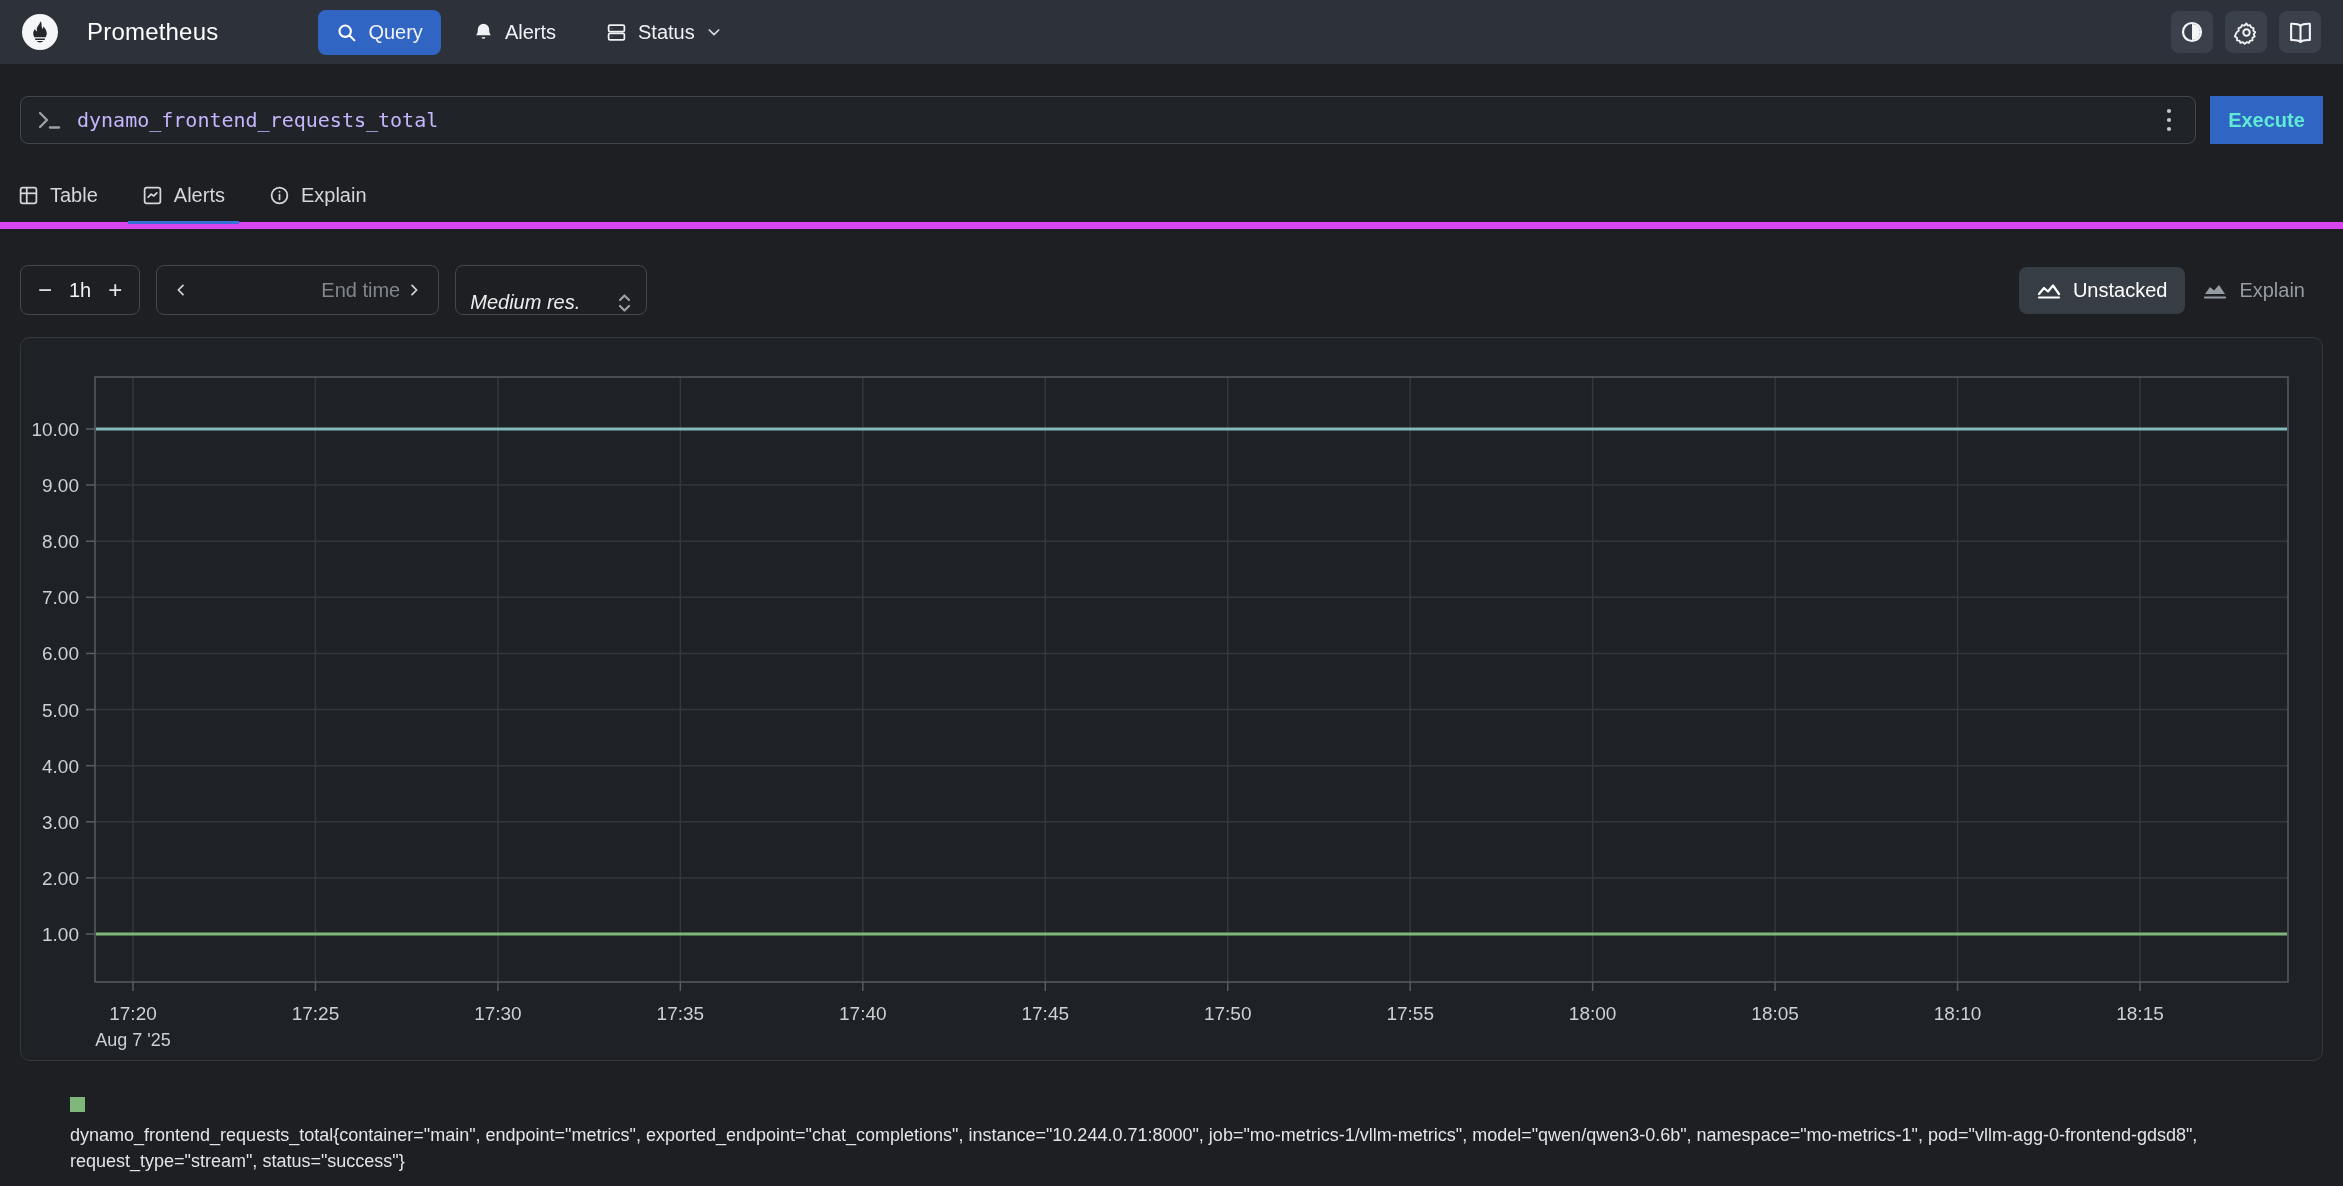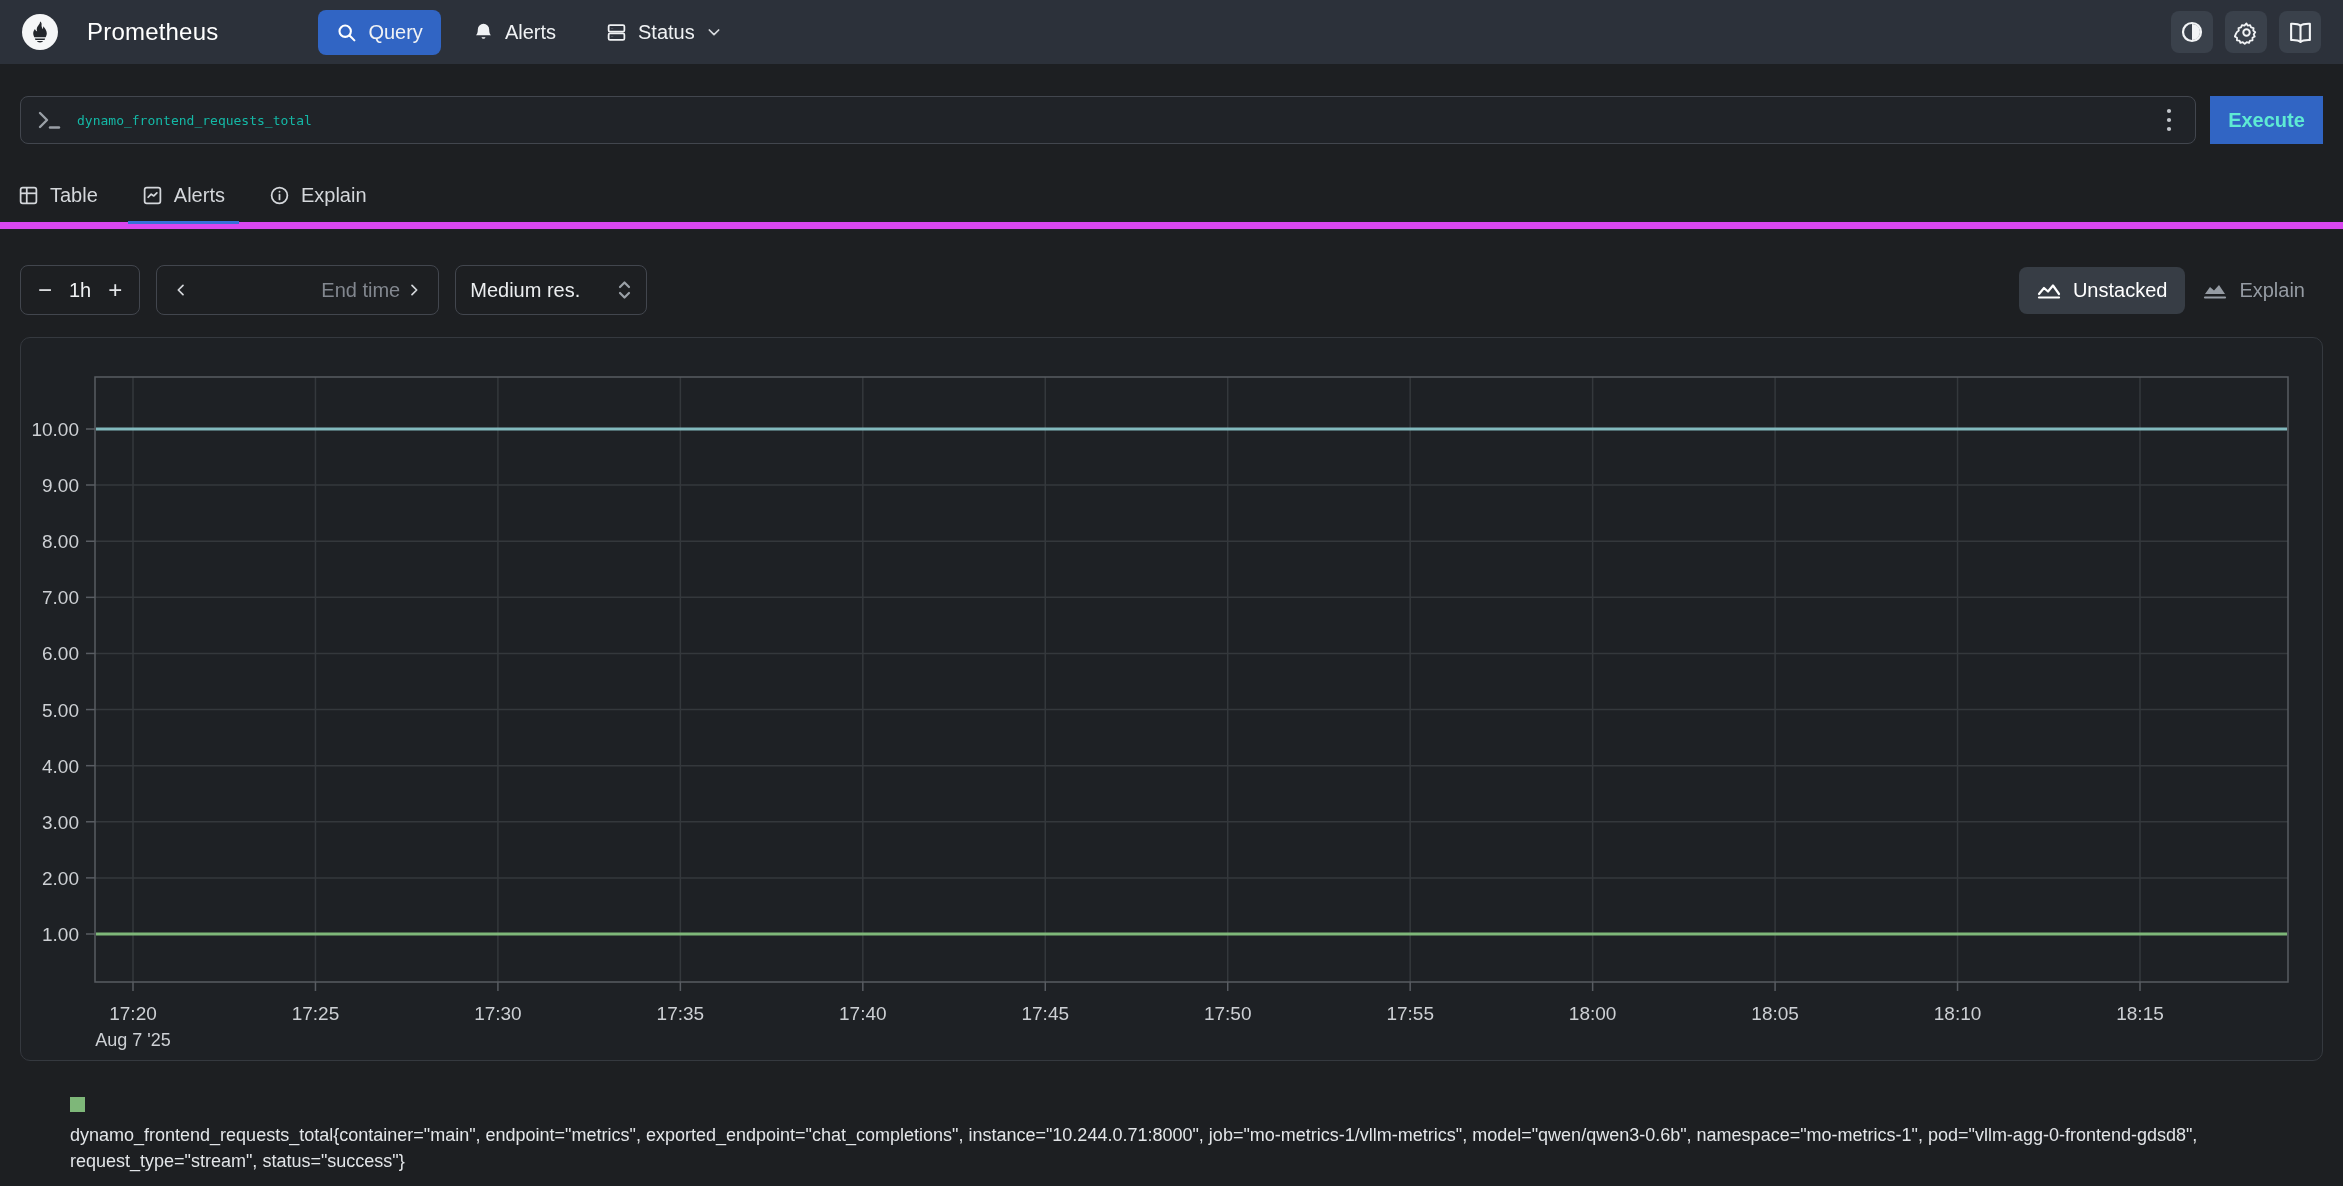--- a/index.html
+++ b/index.html
@@ -36,21 +36,21 @@
   }
 
   
   .query-row { display:flex; gap:14px; margin:32px 20px 0 20px; }
   .query-input {
     flex:1; height:48px; border:1px solid #42464e; border-radius:8px;
     background:#202328; display:flex; align-items:center; padding:0 14px 0 16px;
   }
   .prompt-icon { margin-right:14px; }
   .query-text {
-    flex:1; font-family:"DejaVu Sans Mono", monospace; font-size:13px; color:#14b8a6;
+    flex:1; font-family:"DejaVu Sans Mono", monospace; font-size:20px; color:#c4b5fd;
     white-space:nowrap; overflow:hidden;
   }
   .kebab-btn { background:none; border:none; cursor:pointer; padding:6px 8px; }
   .execute-btn {
     width:113px; height:48px; background:#3165c4; color:#5eead4; border:none;
     border-radius:0; font-size:20px; font-weight:bold; cursor:pointer;
     font-family:"Liberation Sans", sans-serif;
   }
 
   
@@ -70,22 +70,22 @@
   }
   .range-btn { background:none; border:none; color:#e3e5e8; font-size:24px; width:36px; cursor:pointer; }
   .range-value { font-size:20px; color:#f0f2f4; padding:0 6px; }
   .endtime-box {
     display:flex; align-items:center; height:50px; width:283px; border:1px solid #42464e;
     border-radius:8px; margin-left:16px; padding:0 10px;
   }
   .endtime-arrow { background:none; border:none; cursor:pointer; padding:4px 6px; }
   .endtime-placeholder { flex:1; font-size:20px; color:#82878f; padding-left:10px;text-align:right; }
   .res-box {
-    display:flex; align-items:center; height:50px; width:192px; border:1px solid #42464e;
-    border-radius:8px; margin-left:16px; padding:0 14px; cursor:pointer;
+    display:flex; align-items:flex-end; height:50px; width:192px; border:1px solid #42464e;
+    border-radius:8px; margin-left:16px; padding:0 14px; cursor:pointer;font-style:italic;
   }
   .res-value { flex:1; font-size:20px; color:#eceef0; }
   .stack-toggle { margin-left:auto; display:flex; align-items:center; }
   .stack-seg {
     display:flex; align-items:center; gap:12px; font-size:20px; padding:12px 18px;
     border-radius:8px; background:none; border:none; color:#959ba3; cursor:pointer;
     font-family:"Liberation Sans", sans-serif;
   }
   .stack-seg.active { background:#373d45; color:#ffffff; }
 

